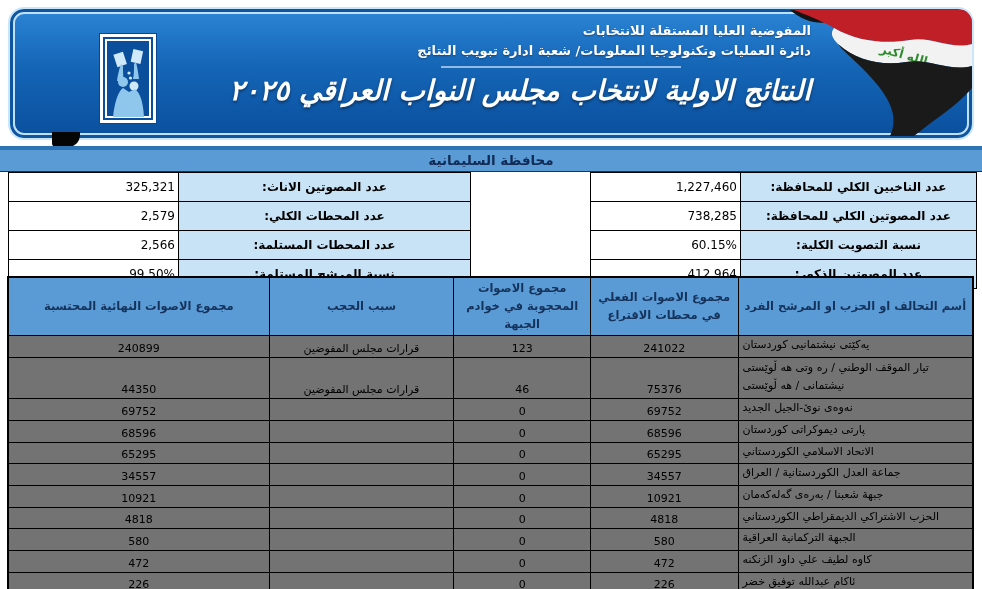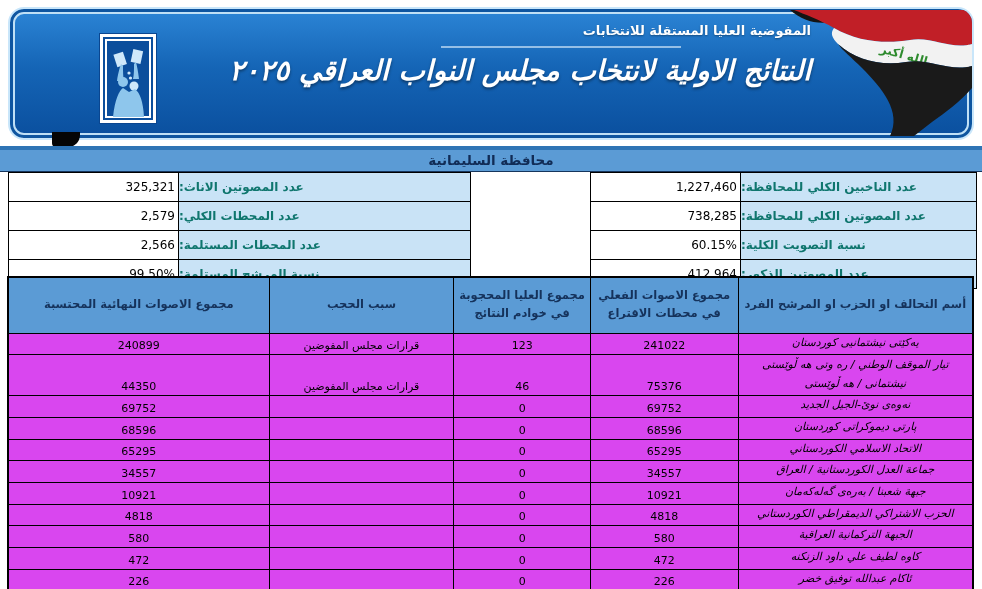--- a/index.html
+++ b/index.html
@@ -34,37 +34,37 @@
     background:#5b9bd5; border-top:4px solid #2e74b5; border-bottom:1px solid #16355c;
     text-align:center; line-height:21px; font-size:13.5px; font-weight:bold; color:#112c56;
   }
 
   
   table { border-collapse:collapse; table-layout:fixed; }
   .stats { position:absolute; top:172px; direction:rtl; }
   .stats-right { left:590px; width:387px; }
   .stats-left  { left:8px;  width:462px; }
   .stats td { border:1px solid #000; height:29px; overflow:hidden; }
-  .stats .lbl { background:#c9e3f6; color:#0f766e; font-weight:bold; font-size:12px; text-align:left; }
+  .stats .lbl { background:#c9e3f6; color:#000000; font-weight:bold; font-size:12px; text-align:center; }
   .stats .val { background:#fff; color:#000; font-size:12px; text-align:right; direction:ltr; padding-right:3px; }
 
   
   .results { position:absolute; left:7px; top:276px; width:967px; direction:rtl; border:2px solid #000; }
   .results th {
     background:#5b9bd5; color:#15325b; font-weight:bold; font-size:11.5px;
     border:1px solid #000; height:56px; text-align:center; vertical-align:middle;
     line-height:1.55; padding:2px 4px; overflow:hidden;
   }
   .results td {
     border:1px solid #000; font-size:11px; color:#000; height:18px;
-    vertical-align:bottom; padding:0 4px 2px 4px; overflow:hidden; background:#d946ef;
+    vertical-align:bottom; padding:0 4px 2px 4px; overflow:hidden; background:#737373;
   }
   .results tr.tall td { height:41px; }
   .results td.num { text-align:center; direction:ltr; }
-  .results td.name { text-align:center; line-height:1.7;font-style:italic; }
+  .results td.name { text-align:left; line-height:1.7; }
   .results td.reason { text-align:center; }
 </style>
 </head>
 <body>
 
 <div class="page">
 
   <div class="banner">
 
     <div class="flag-wrap">
@@ -87,20 +87,21 @@
         <circle cx="20" cy="45" r="5" fill="#8ec6ec"></circle>
         <circle cx="31" cy="49" r="4.5" fill="#cfe8fa"></circle>
         <circle cx="26" cy="36" r="1.6" fill="#cfe8fa"></circle>
         <circle cx="27.5" cy="41" r="1.6" fill="#cfe8fa"></circle>
         <path d="M10,80 C12,62 16,54 20,51 L26,55 L32,52 C37,56 40,64 41,80 Z" fill="#8ec6ec"></path>
       </svg>
     </div>
 
     <div class="banner-text">
       <div class="org-line1">المفوضية العليا المستقلة للانتخابات</div>
+      <div class="org-line2">دائرة العمليات وتكنولوجيا المعلومات/ شعبة ادارة تبويب النتائج</div>
       <div class="banner-divider"></div>
       <div class="report-title">النتائج الاولية لانتخاب مجلس النواب العراقي ٢٠٢٥</div>
     </div>
   </div>
   <div class="corner-shadow"></div>
 
   <div class="gov-band">محافظة السليمانية</div>
 
   <table class="stats stats-right">
     <colgroup>
@@ -157,21 +158,21 @@
       <col style="width:234px">
         <col style="width:147px">
         <col style="width:136px">
         <col style="width:184px">
         <col style="width:260px">
     </colgroup>
     <tbody>
         <tr>
       <th>أسم التحالف او الحزب او المرشح الفرد</th>
       <th>مجموع الاصوات الفعلي في محطات الاقتراع</th>
-      <th>مجموع العليا المحجوبة في خوادم النتائج</th>
+      <th>مجموع الاصوات المحجوبة في خوادم الجبهة</th>
       <th>سبب الحجب</th>
       <th>مجموع الاصوات النهائية المحتسبة</th>
     </tr>
     <tr>
       <td class="name">يەكێتى نيشتمانيى كوردستان</td>
       <td class="num">241022</td>
       <td class="num">123</td>
       <td class="reason">قرارات مجلس المفوضين</td>
       <td class="num">240899</td>
     </tr>

